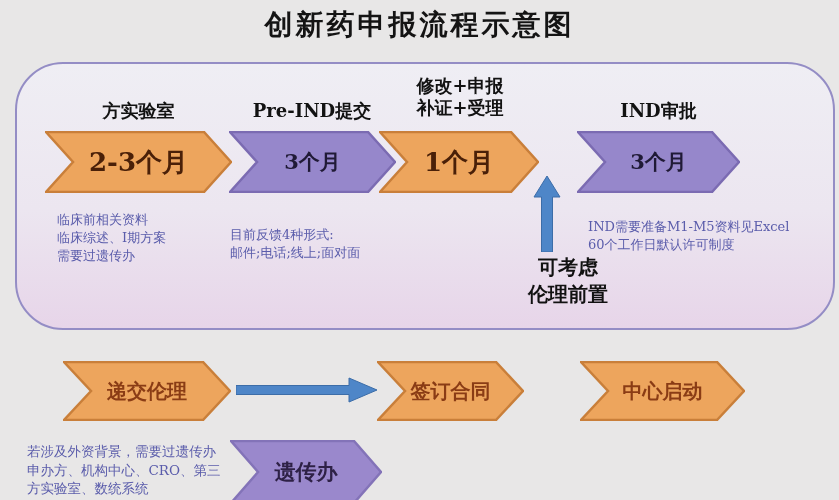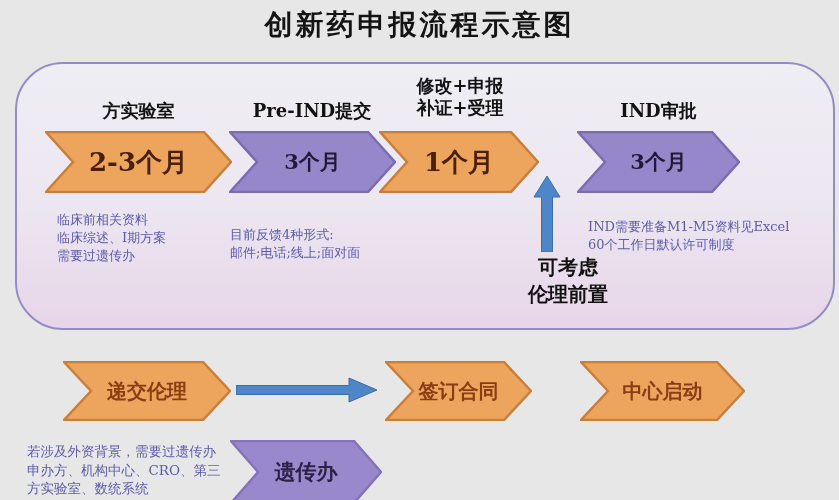--- a/index.html
+++ b/index.html
@@ -132,21 +132,21 @@
     </svg>
     <div class="lbl flow2-lbl">递交伦理</div>
   </div>
 
   <div class="arrow" style="left:236px;top:377px;">
     <svg width="142" height="26" viewBox="0 0 142 26">
       <polygon points="0,8.5 113,8.5 113,1 141,13 113,25 113,17.5 0,17.5" fill="#4e86c8" stroke="#3c6da8" stroke-width="1"></polygon>
     </svg>
   </div>
 
-  <div class="chev" style="left:385px;top:361px;width:147px;height:60px;">
+  <div class="chev" style="left:377px;top:361px;width:147px;height:60px;">
     <svg width="147" height="60" viewBox="0 0 147 60">
       <polygon points="1,1 119,1 146,30 119,59 1,59 28,30" fill="#eda55d" stroke="#c97f3a" stroke-width="2.5"></polygon>
     </svg>
     <div class="lbl flow2-lbl">签订合同</div>
   </div>
 
   <div class="chev" style="left:580px;top:361px;width:165px;height:60px;">
     <svg width="165" height="60" viewBox="0 0 165 60">
       <polygon points="1,1 137,1 164,30 137,59 1,59 28,30" fill="#eda55d" stroke="#c97f3a" stroke-width="2.5"></polygon>
     </svg>

